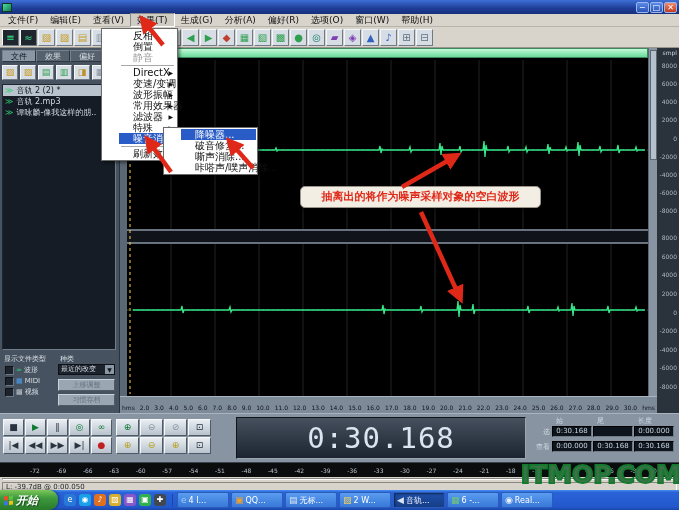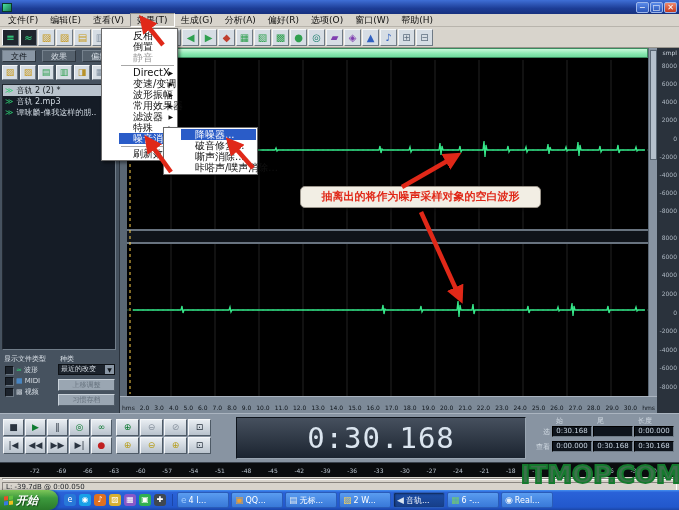--- a/index.html
+++ b/index.html
@@ -18,21 +18,21 @@
   .menubar{left:0;top:14px;width:679px;height:13px;background:#d8d4cc;display:flex;align-items:center;padding-left:2px;border-bottom:1px solid #b8b4ac;}
   .mbitem{padding:0 6px;font-size:9px;line-height:12px;color:#101010;white-space:nowrap;}
   .mbitem.active{border:1px solid;border-color:#8a8a8a #fff #fff #8a8a8a;background:#cfccc4;}
 
   
   .toolbar{left:0;top:27px;width:679px;height:21px;background:#d8d4cc;display:flex;align-items:center;gap:1px;padding:0 2px;border-bottom:1px solid #9a968e;}
   .tbtn{width:17px;height:17px;background:var(--bg,#d6dde4);border:1px solid;border-color:#f4f6f8 #6f7a85 #6f7a85 #f4f6f8;font-size:10px;line-height:15px;text-align:center;color:var(--c,#444);overflow:hidden;}
 
   
   .leftpanel{left:0;top:48px;width:120px;height:365px;background:#46525f;border-right:1px solid #2a323c;}
-  .ptabs{position:absolute;left:2px;top:2px;display:flex;gap:6px;}
+  .ptabs{position:absolute;left:2px;top:2px;display:flex;gap:0;}
   .ptab{width:34px;height:12px;font-size:8px;line-height:11px;text-align:center;color:#d7dee5;background:#55616d;border:1px solid;border-color:#76828e #2e363f #2e363f #76828e;}
   .ptab.active{background:#8a97a5;color:#10151b;}
   .ptools{position:absolute;left:2px;top:17px;display:flex;gap:2px;}
   .ltbtn{width:16px;height:15px;background:#d6dde4;border:1px solid;border-color:#f4f6f8 #6f7a85 #6f7a85 #f4f6f8;font-size:9px;line-height:13px;text-align:center;color:var(--c,#b8922a);}
   .filelist{position:absolute;left:2px;top:36px;width:114px;height:266px;background:#151c26;border:1px solid;border-color:#20262e #707c88 #707c88 #20262e;overflow:hidden;}
   .frow{display:flex;align-items:center;height:11px;font-size:8px;color:#cfd8e1;padding-left:2px;white-space:nowrap;}
   .frow.selected{background:#b9c3cd;color:#0e141a;}
   .ficon{color:#2ecc71;font-size:8px;margin-right:3px;}
   .ficon::before{content:"≫";}
   .pbottom{position:absolute;left:0;top:304px;width:120px;height:61px;font-size:7px;color:#d7dee5;}

